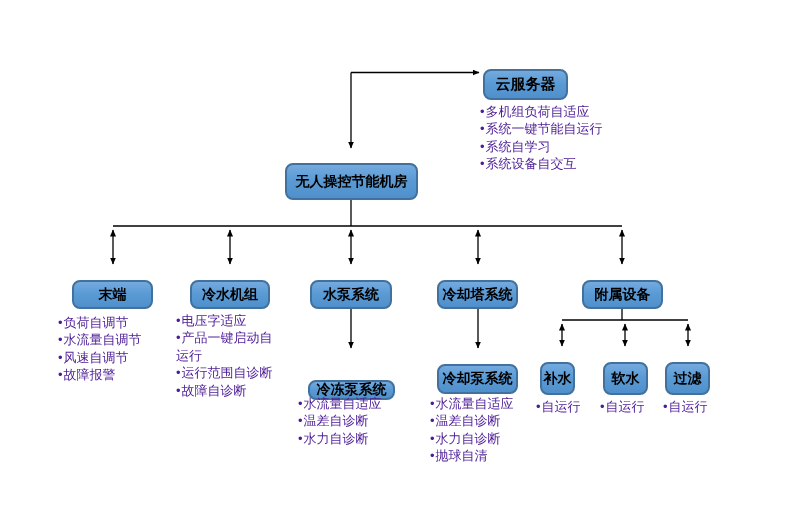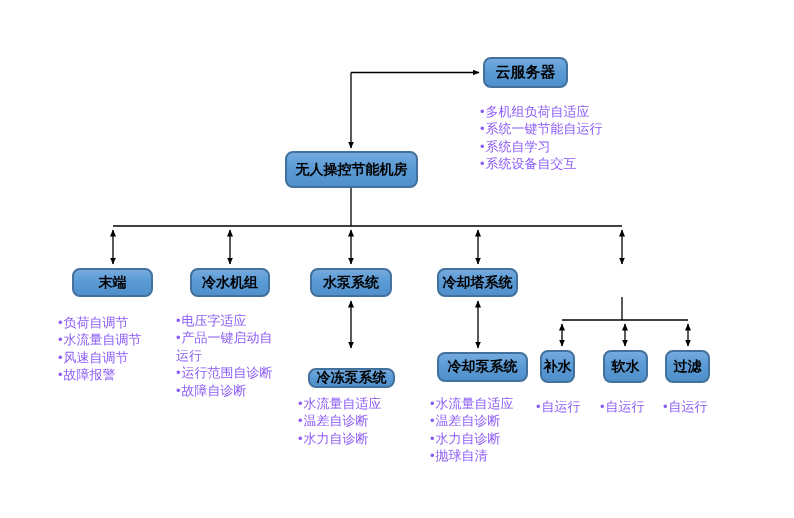--- a/index.html
+++ b/index.html
@@ -6,23 +6,23 @@
   #stage{
     position:relative;width:794px;height:518px;background:#ffffff;overflow:hidden;
     font-family:"Liberation Sans",sans-serif;color:#000;
   }
   #connectors{position:absolute;left:0;top:0;width:794px;height:518px;}
   .node{
     position:absolute;box-sizing:border-box;
     background:linear-gradient(to bottom,#74aadf 0%,#5b9bd5 45%,#4f8fcb 100%);
     border:2px solid #41719C;border-radius:8px;
     display:flex;align-items:center;justify-content:center;
-    font-weight:bold;font-size:14px;color:#000;white-space:nowrap;
+    font-weight:bold;font-size:14px;color:#000;white-space:nowrap;margin-top:12px;
   }
-  .bullets{position:absolute;font-size:13px;line-height:17.4px;color:#8b5cf6;}
+  .bullets{position:absolute;font-size:13px;line-height:17.4px;color:#4c1d95;}
   .bullets .bullet-item::before{content:"\2022";margin-right:1px;}
 </style>
 </head>
 <body>
 
 <div id="stage">
 
   <svg id="connectors" viewBox="0 0 794 518" xmlns="http://www.w3.org/2000/svg">
     <defs>
       <marker id="ah" orient="auto-start-reverse" markerUnits="userSpaceOnUse" markerWidth="9" markerHeight="8" refX="6.5" refY="3">
@@ -53,23 +53,24 @@
   </svg>
 
   <div class="node" style="left:483px;top:57px;width:85px;height:31px;font-size:15px;">云服务器</div>
 
   <div class="node" style="left:285px;top:151px;width:133px;height:37px;">无人操控节能机房</div>
 
   <div class="node" style="left:72px;top:268px;width:81px;height:29px;">末端</div>
   <div class="node" style="left:190px;top:268px;width:80px;height:29px;">冷水机组</div>
   <div class="node" style="left:310px;top:268px;width:82px;height:29px;">水泵系统</div>
   <div class="node" style="left:437px;top:268px;width:81px;height:29px;text-align:center;">冷却塔系统</div>
+  <div class="node" style="left:582px;top:268px;width:81px;height:29px;">附属设备</div>
 
   <div class="node" style="left:308px;top:368px;width:87px;height:20px;">冷冻泵系统</div>
-  <div class="node" style="left:437px;top:352px;width:91px;height:30px;">冷却泵系统</div>
+  <div class="node" style="left:437px;top:352px;width:81px;height:30px;">冷却泵系统</div>
 
   <div class="node" style="left:540px;top:350px;width:35px;height:33px;">补水</div>
   <div class="node" style="left:603px;top:350px;width:45px;height:33px;">软水</div>
   <div class="node" style="left:665px;top:350px;width:45px;height:33px;">过滤</div>
 
   <div class="bullets" style="left:480px;top:103px;width:125px;">
     <div class="bullet-item">多机组负荷自适应</div>
     <div class="bullet-item">系统一键节能自运行</div>
     <div class="bullet-item">系统自学习</div>
     <div class="bullet-item">系统设备自交互</div>

